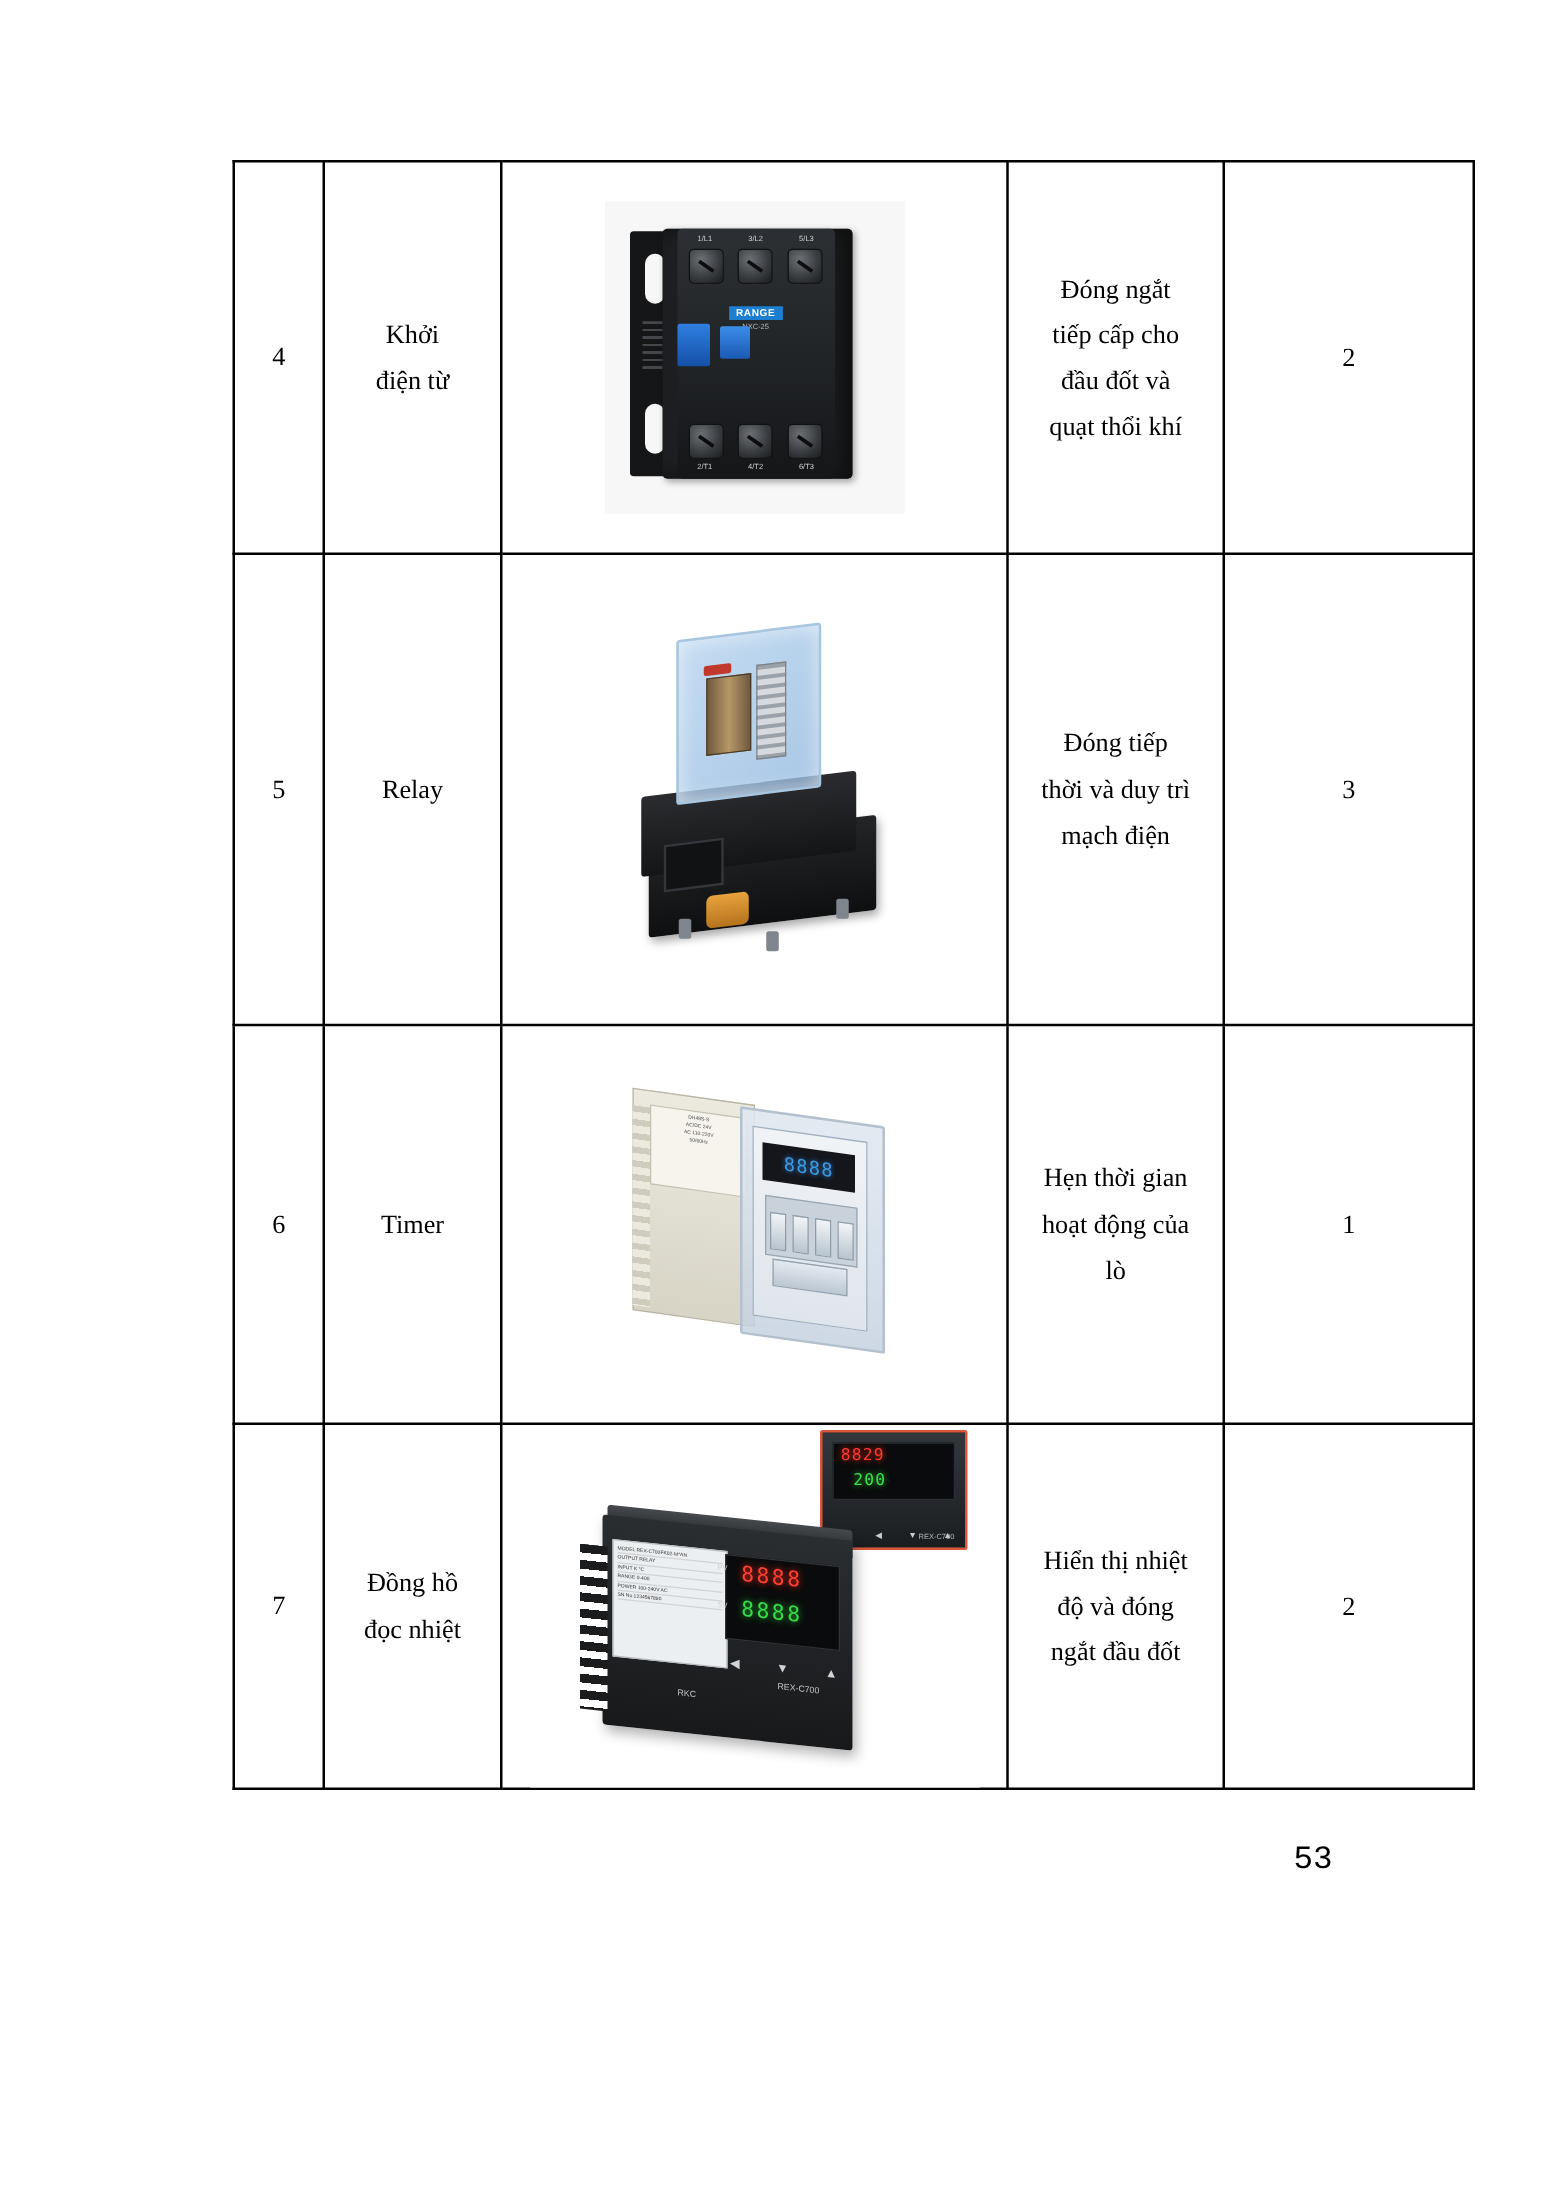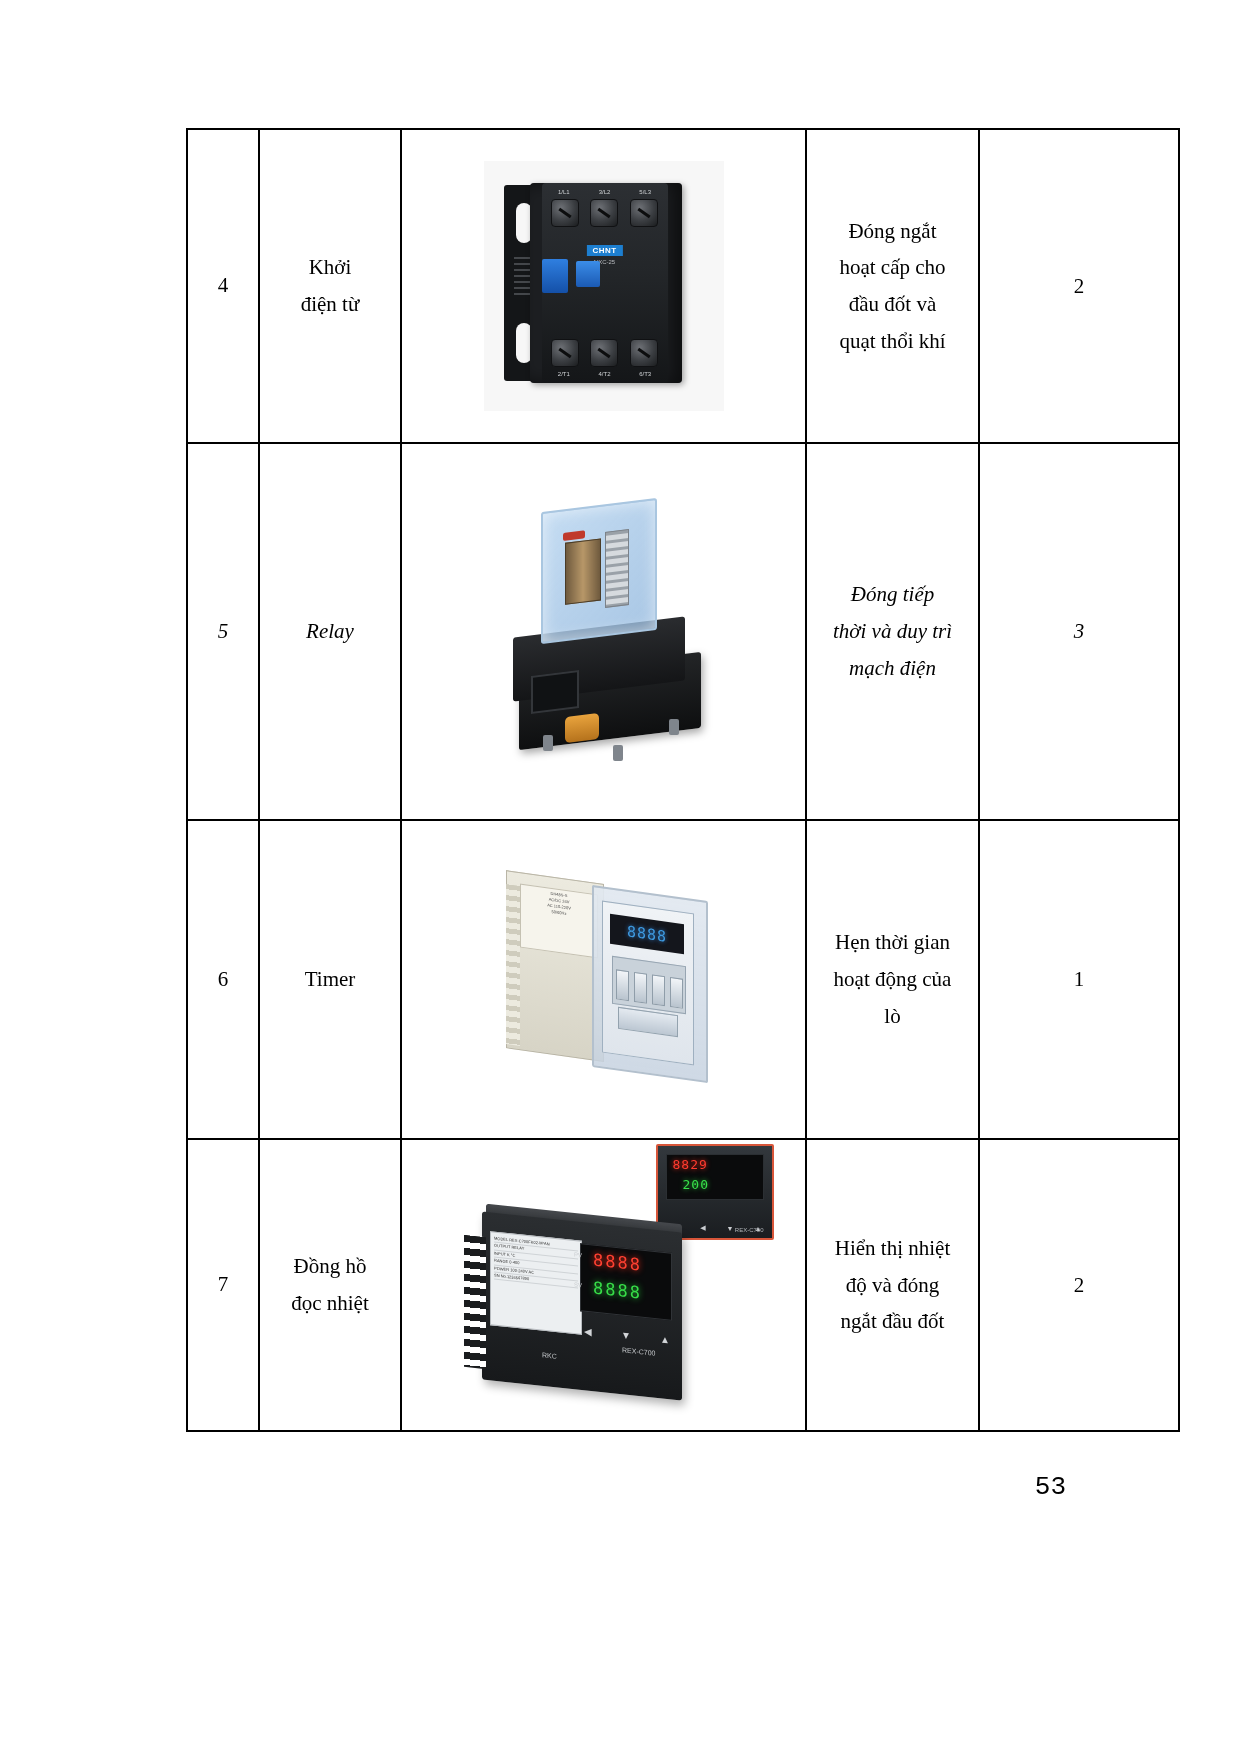--- a/index.html
+++ b/index.html
@@ -60,21 +60,21 @@
     margin-left: 19px;
   }
   .cell-qty {
     font-size: 21px;
   }
   .cell-img {
     padding: 6px;
   }
 
   .row-4 td { height: 312px; }
-  .row-5 td { height: 375px; font-style: italic; }
+  .row-5 td { height: 375px; }
   .row-6 td { height: 317px; }
   .row-7 td { height: 165px; }
 
   
   .img-stage {
     position: relative;
     margin: 0 auto;
   }
 
   
@@ -593,40 +593,40 @@
               <div class="ct-toplabel">
                 <span>1/L1</span>
                 <span>3/L2</span>
                 <span>5/L3</span>
               </div>
               <div class="ct-termrow top">
                 <span class="ct-screw"></span>
                 <span class="ct-screw"></span>
                 <span class="ct-screw"></span>
               </div>
-              <div class="ct-brand">CHNT</div>
+              <div class="ct-brand">RANGE</div>
               <div class="ct-model">NXC-25</div>
               <div class="ct-termrow bot">
                 <span class="ct-screw"></span>
                 <span class="ct-screw"></span>
                 <span class="ct-screw"></span>
               </div>
               <div class="ct-botlabel">
                 <span>2/T1</span>
                 <span>4/T2</span>
                 <span>6/T3</span>
               </div>
             </div>
             <div class="ct-blue1"></div>
             <div class="ct-blue2"></div>
           </div>
         </td>
         <td class="cell-desc">
           <div>Đóng ngắt</div>
-          <div>hoạt cấp cho</div>
+          <div>tiếp cấp cho</div>
           <div>đầu đốt và</div>
           <div>quạt thổi khí</div>
         </td>
         <td class="cell-qty">2</td>
       </tr>
 
       <tr class="row-5">
         <td class="cell-num">5</td>
         <td class="cell-name">
           <div>Relay</div>

